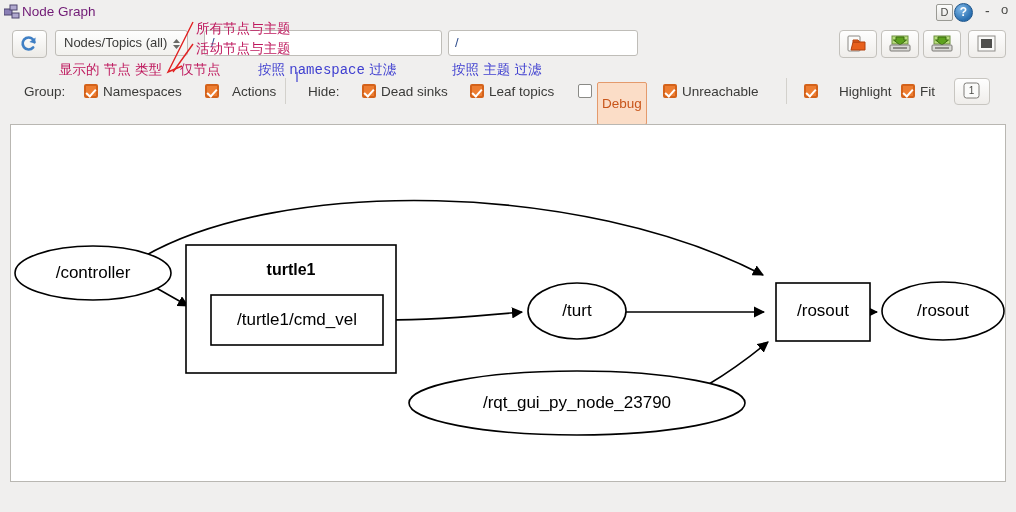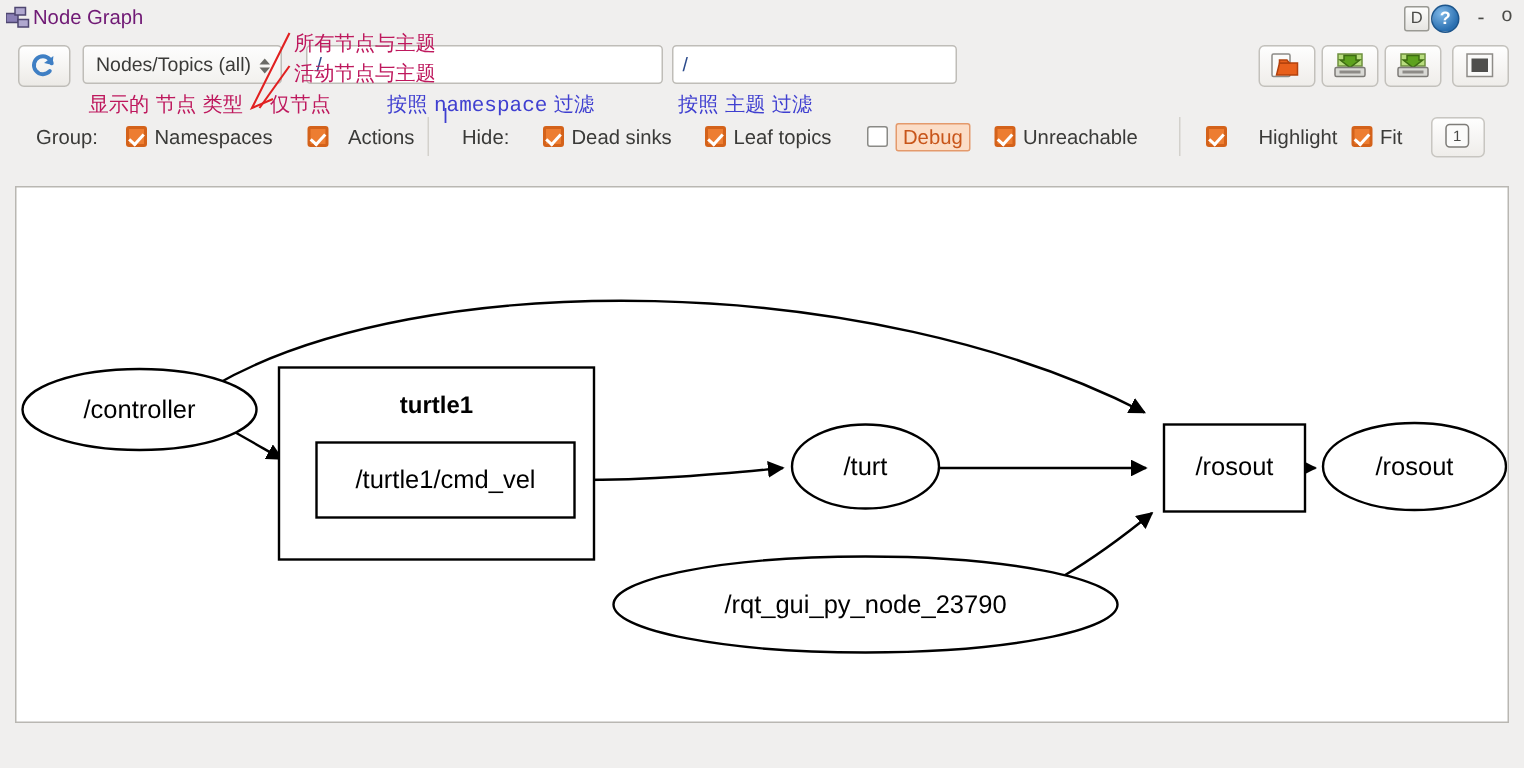--- a/index.html
+++ b/index.html
@@ -126,21 +126,21 @@
   #sep1{left:285px;}
   #lbl-hide{left:308px;top:84px;}
   #cb-dead{left:362px;}
   #lbl-dead{left:381px;top:84px;}
   #cb-leaf{left:470px;}
   #lbl-leaf{left:489px;top:84px;}
   #cb-debug{left:578px;}
   #lbl-debug{
     left:597px;top:82px;
     background:#fbddc7;border:1px solid #e49a6c;border-radius:2px;
-    padding:1px 4px;color:#c8551a;
+    padding:13px 4px;color:#c8551a;
   }
   #cb-unreach{left:663px;}
   #lbl-unreach{left:682px;top:84px;}
   #sep2{left:786px;}
   #cb-highlight{left:804px;}
   #lbl-highlight{left:823px;top:84px;margin-left:16px;}
   #cb-fit{left:901px;}
   #lbl-fit{left:920px;top:84px;}
   #btn-zoom1{
     position:absolute;left:954px;top:78px;width:34px;height:25px;

